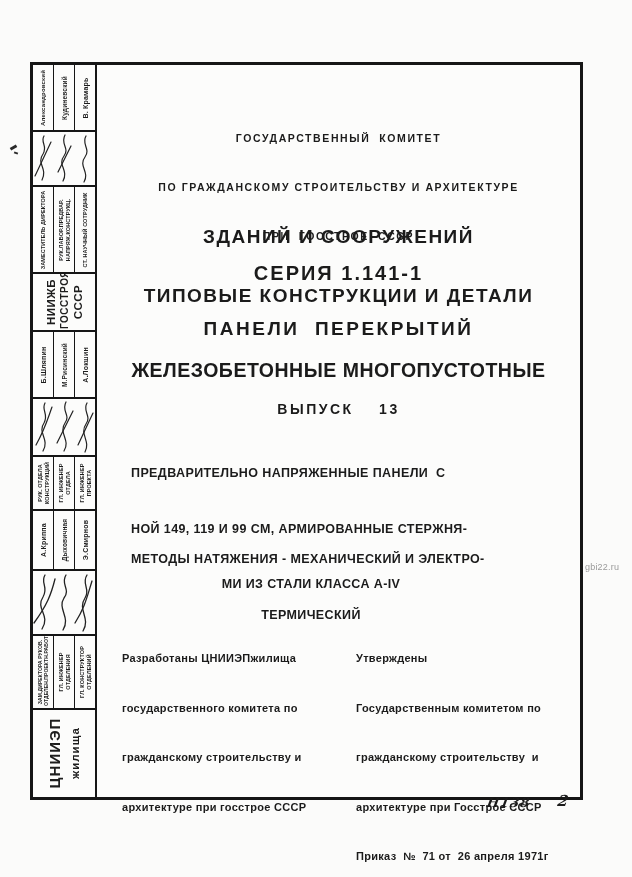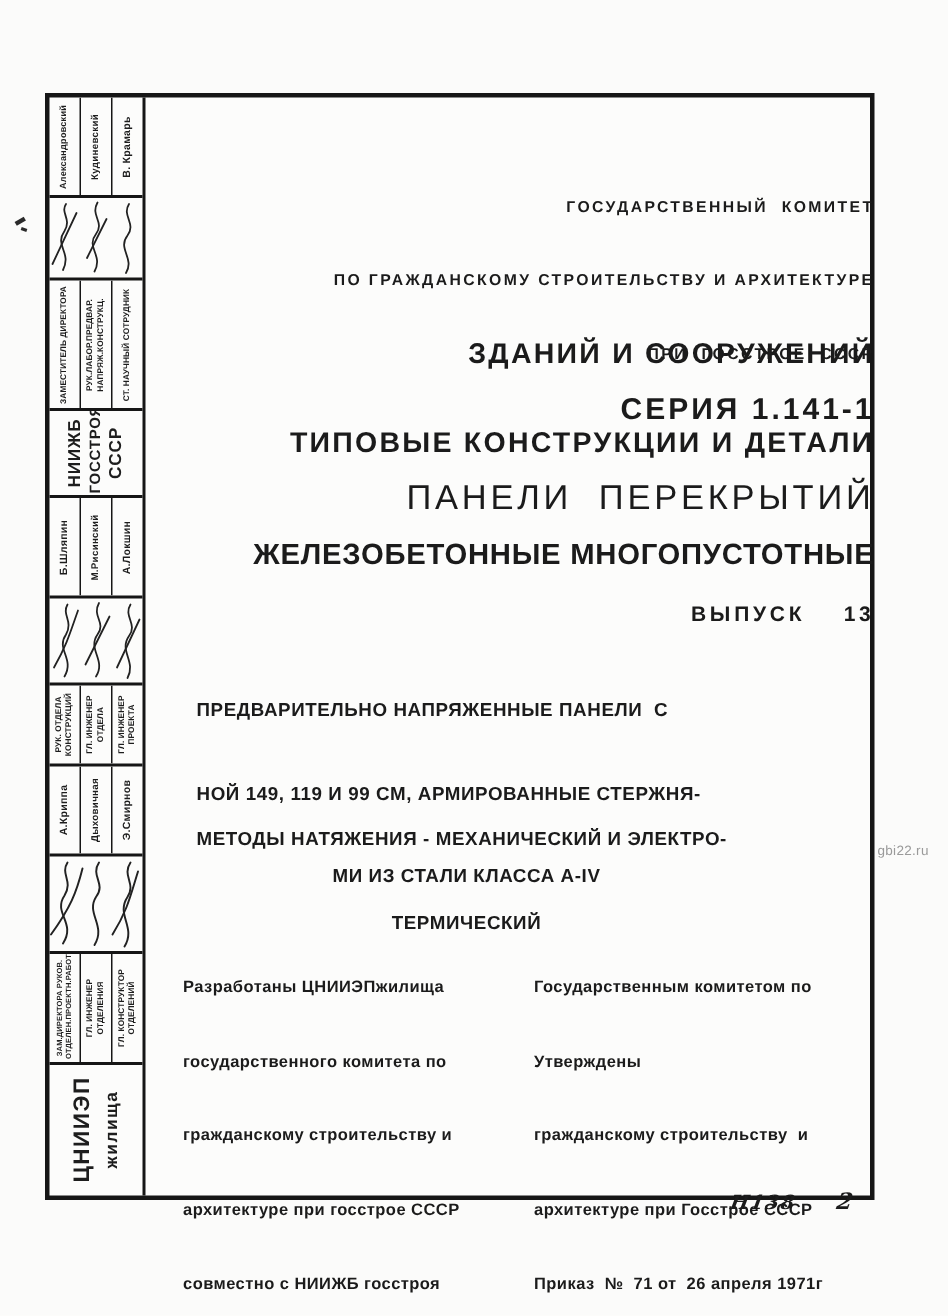--- a/index.html
+++ b/index.html
@@ -33,25 +33,25 @@
   }
   .name-txt{font-size:7px;letter-spacing:0.2px;white-space:pre;}
   .role-txt{font-size:5.5px;line-height:6.5px;letter-spacing:0.1px;text-transform:uppercase;}
   .inst-line1{display:block;font-size:11.5px;letter-spacing:0.5px;line-height:14px;}
   .inst-line2{display:block;font-size:10px;letter-spacing:0.5px;line-height:13px;}
   .inst-big1{display:block;font-size:15px;letter-spacing:1px;line-height:22px;}
   .inst-big2{display:block;font-size:11.5px;letter-spacing:1px;line-height:18px;}
   .sigsvg{position:absolute;left:0;top:0;}
   
   .abs{position:absolute;white-space:pre;}
-  .ctr{left:94px;width:489px;text-align:right;}
+  .ctr{left:94px;width:489px;text-align:center;}
   .hdr-line{font-size:10.5px;line-height:13px;font-weight:700;letter-spacing:1.6px;}
   .h2-line{font-size:19px;line-height:23px;font-weight:700;letter-spacing:1.5px;}
   .series{font-size:20px;font-weight:700;letter-spacing:2px;}
-  .t1{font-size:23px;font-weight:400;letter-spacing:2.5px;}
+  .t1{font-size:19px;font-weight:700;letter-spacing:2.5px;}
   .t2{font-size:19.5px;font-weight:700;letter-spacing:0.5px;}
   .issue{font-size:14px;font-weight:700;letter-spacing:2.5px;}
   .para{left:131px;width:360px;}
   .para div{font-size:12.5px;line-height:19.5px;font-weight:700;letter-spacing:0.4px;white-space:pre;}
   .para .cline{text-align:center;}
   .fblock div{font-size:11px;line-height:13.5px;font-weight:700;letter-spacing:0.3px;white-space:pre;}
   .watermark{font-size:9px;color:#9a9a9a;font-weight:400;letter-spacing:0.2px;}
   .hand{font-family:"DejaVu Serif", serif;font-style:italic;transform:skewX(-10deg);font-weight:700;}
   .artifact{position:absolute;background:#2a2a2a;}
 </style>
@@ -216,27 +216,26 @@
 <div class="abs para" style="top:514px;">
   <div>МЕТОДЫ НАТЯЖЕНИЯ - МЕХАНИЧЕСКИЙ И ЭЛЕКТРО-</div>
   <div class="cline">ТЕРМИЧЕСКИЙ</div>
 </div>
 
 <div class="abs fblock" style="left:122px;top:616px;width:220px;">
   <div>Разработаны ЦНИИЭПжилища</div>
   <div>государственного комитета по</div>
   <div>гражданскому строительству и</div>
   <div>архитектуре при госстрое СССР</div>
-  <div>совместно с НИИЖБ госстроя</div>
   
 </div>
 
 <div class="abs fblock" style="left:356px;top:616px;width:220px;">
+  <div>Утверждены</div>
   <div>Государственным комитетом по</div>
-  <div>Утверждены</div>
   <div>гражданскому строительству  и</div>
   <div>архитектуре при Госстрое СССР</div>
   <div>Приказ  №  71 от  26 апреля 1971г</div>
 </div>
 
 <div class="abs watermark" style="left:585px;top:562px;">gbi22.ru</div>
 
 <div class="abs hand" style="left:487px;top:795px;font-size:13px;letter-spacing:1px;">Н138</div>
 <div class="abs hand" style="left:558px;top:792px;font-size:15px;">2</div>
 

